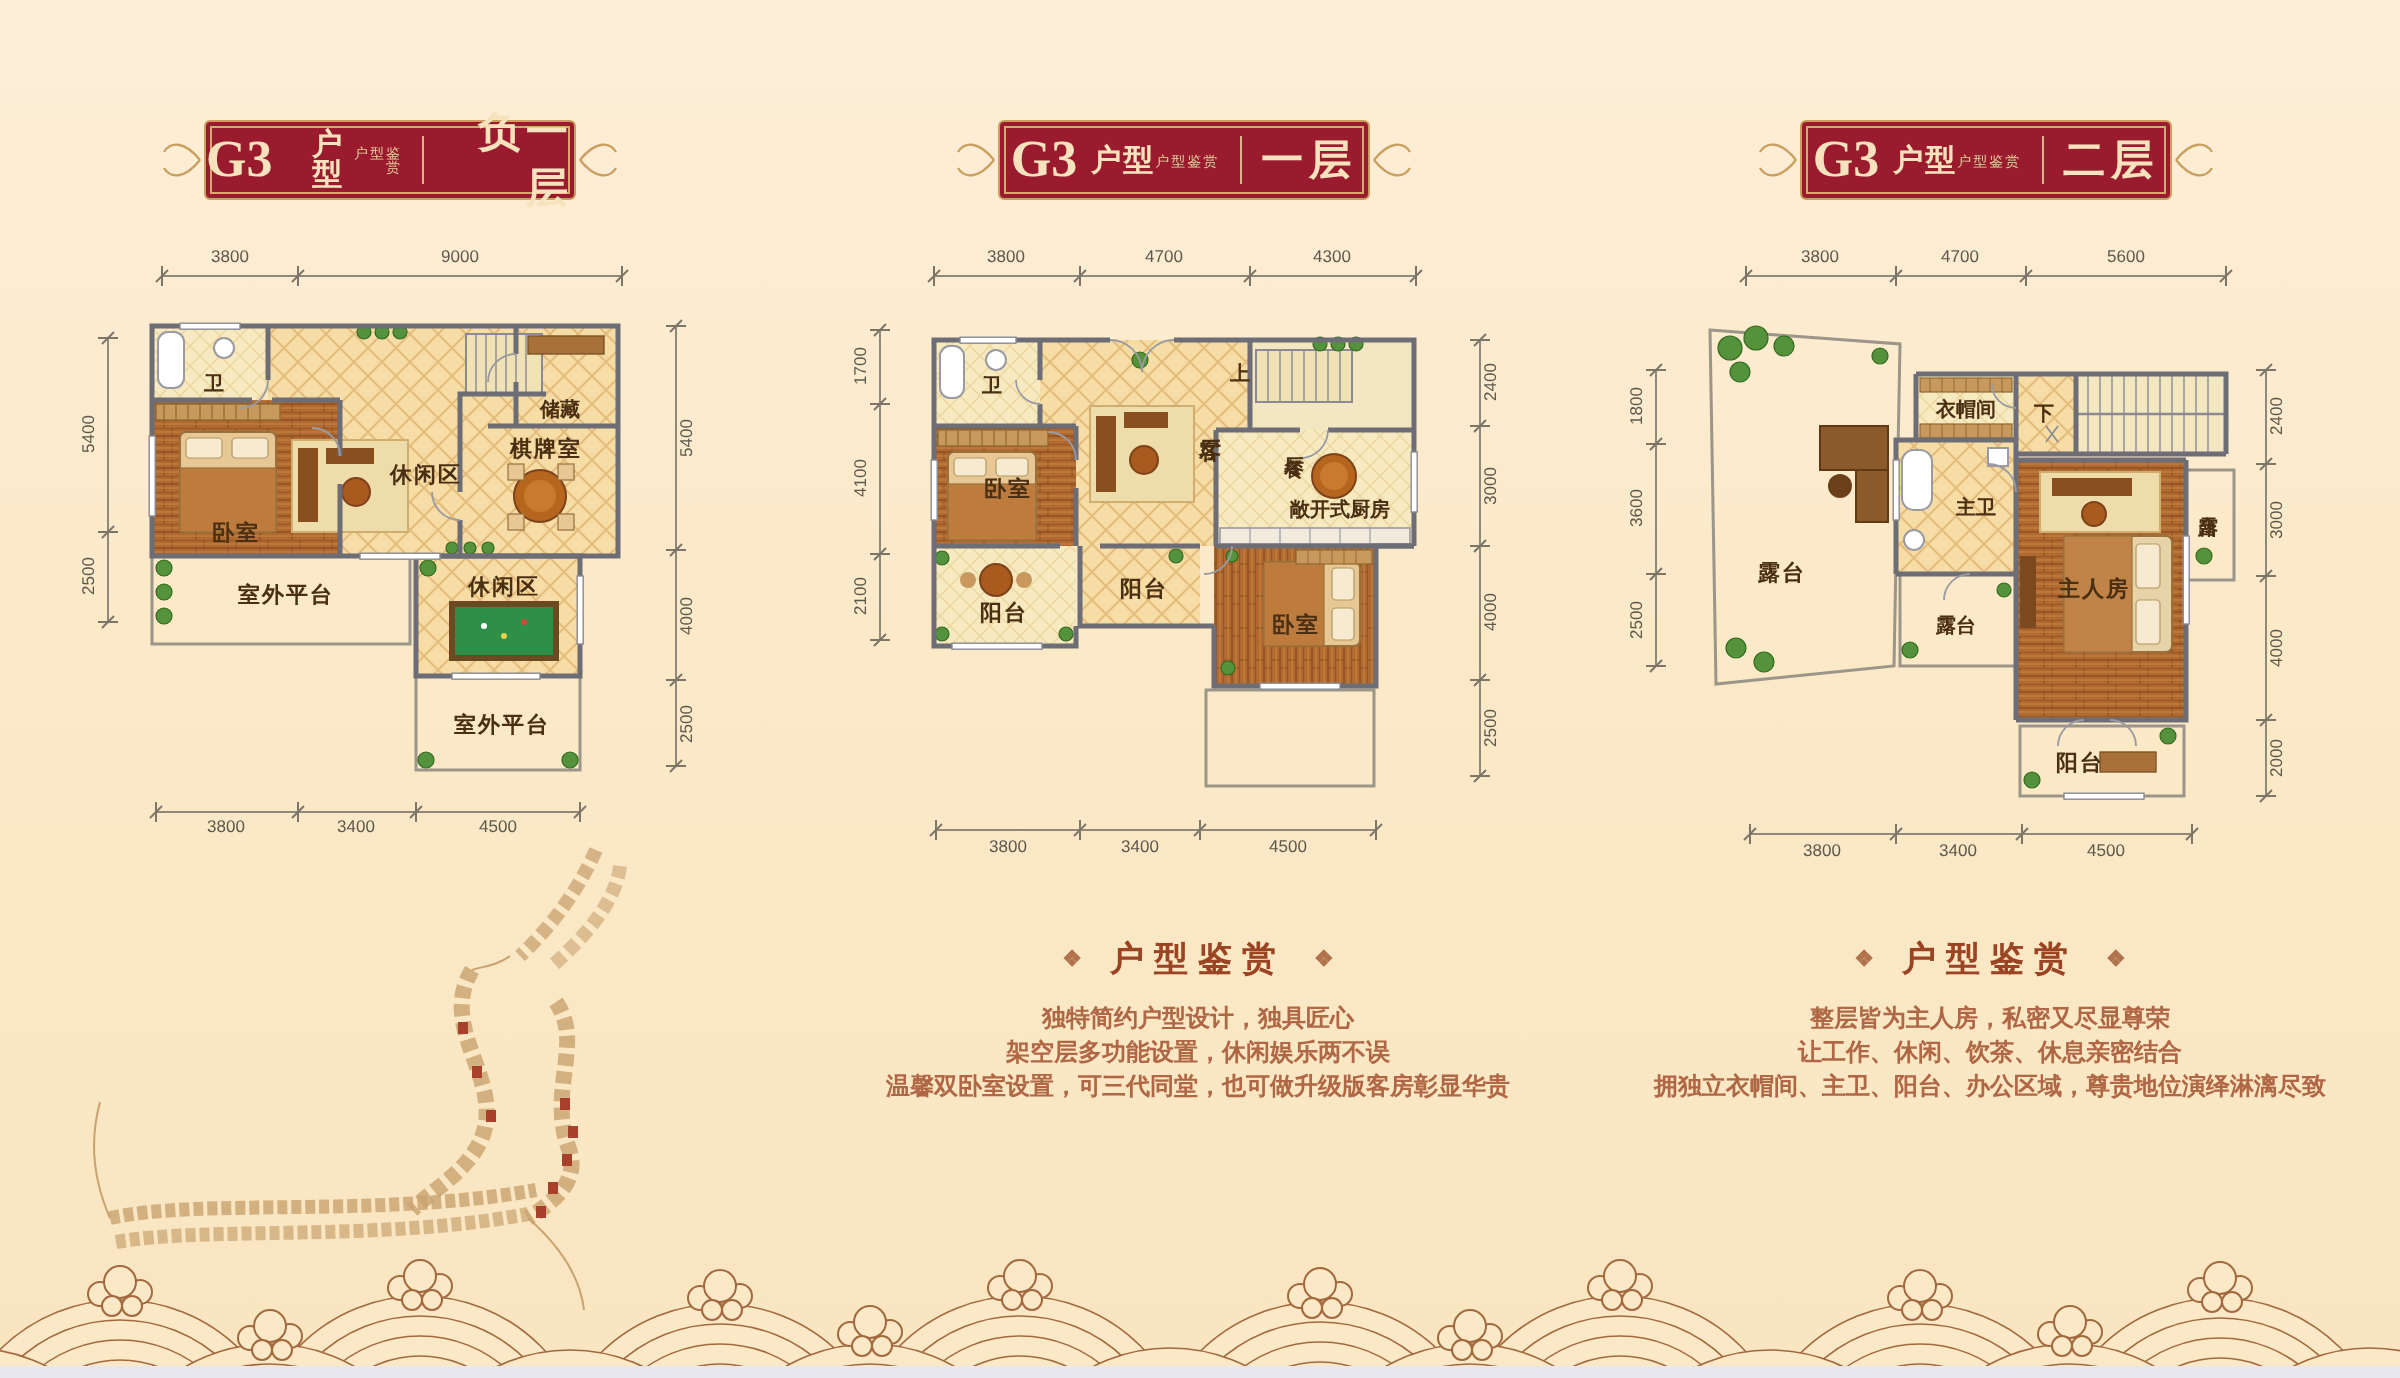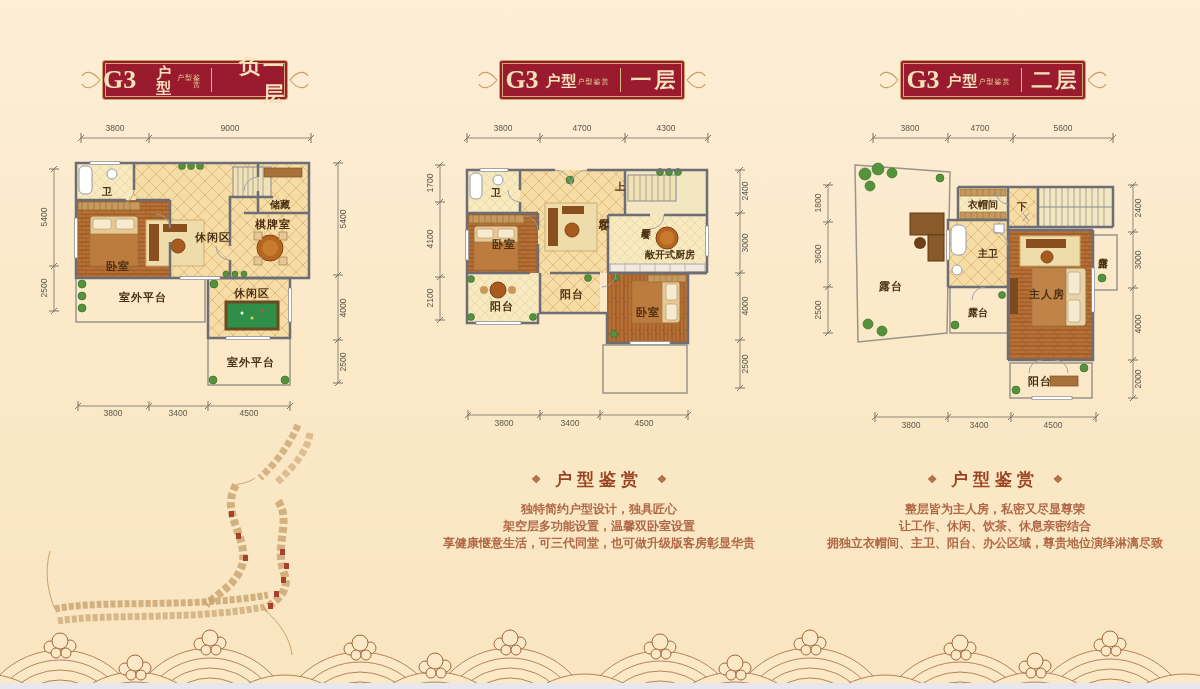--- a/index.html
+++ b/index.html
@@ -460,22 +460,22 @@
   </svg>
 
   <div class="review" style="left:427px;top:468px">
     <div class="review-head">
       <span class="review-orn">❖</span>
       <span>户型鉴赏</span>
       <span class="review-orn">❖</span>
     </div>
     <div class="review-lines">
       <p>独特简约户型设计，独具匠心</p>
-      <p>架空层多功能设置，温馨双卧室设置</p>
-      <p>享健康惬意生活，可三代同堂，也可做升级版客房彰显华贵</p>
+      <p>架空层多功能设置，休闲娱乐两不误</p>
+      <p>温馨双卧室设置，可三代同堂，也可做升级版客房彰显华贵</p>
     </div>
   </div>
 
   <div class="review" style="left:823px;top:468px">
     <div class="review-head">
       <span class="review-orn">❖</span>
       <span>户型鉴赏</span>
       <span class="review-orn">❖</span>
     </div>
     <div class="review-lines">

